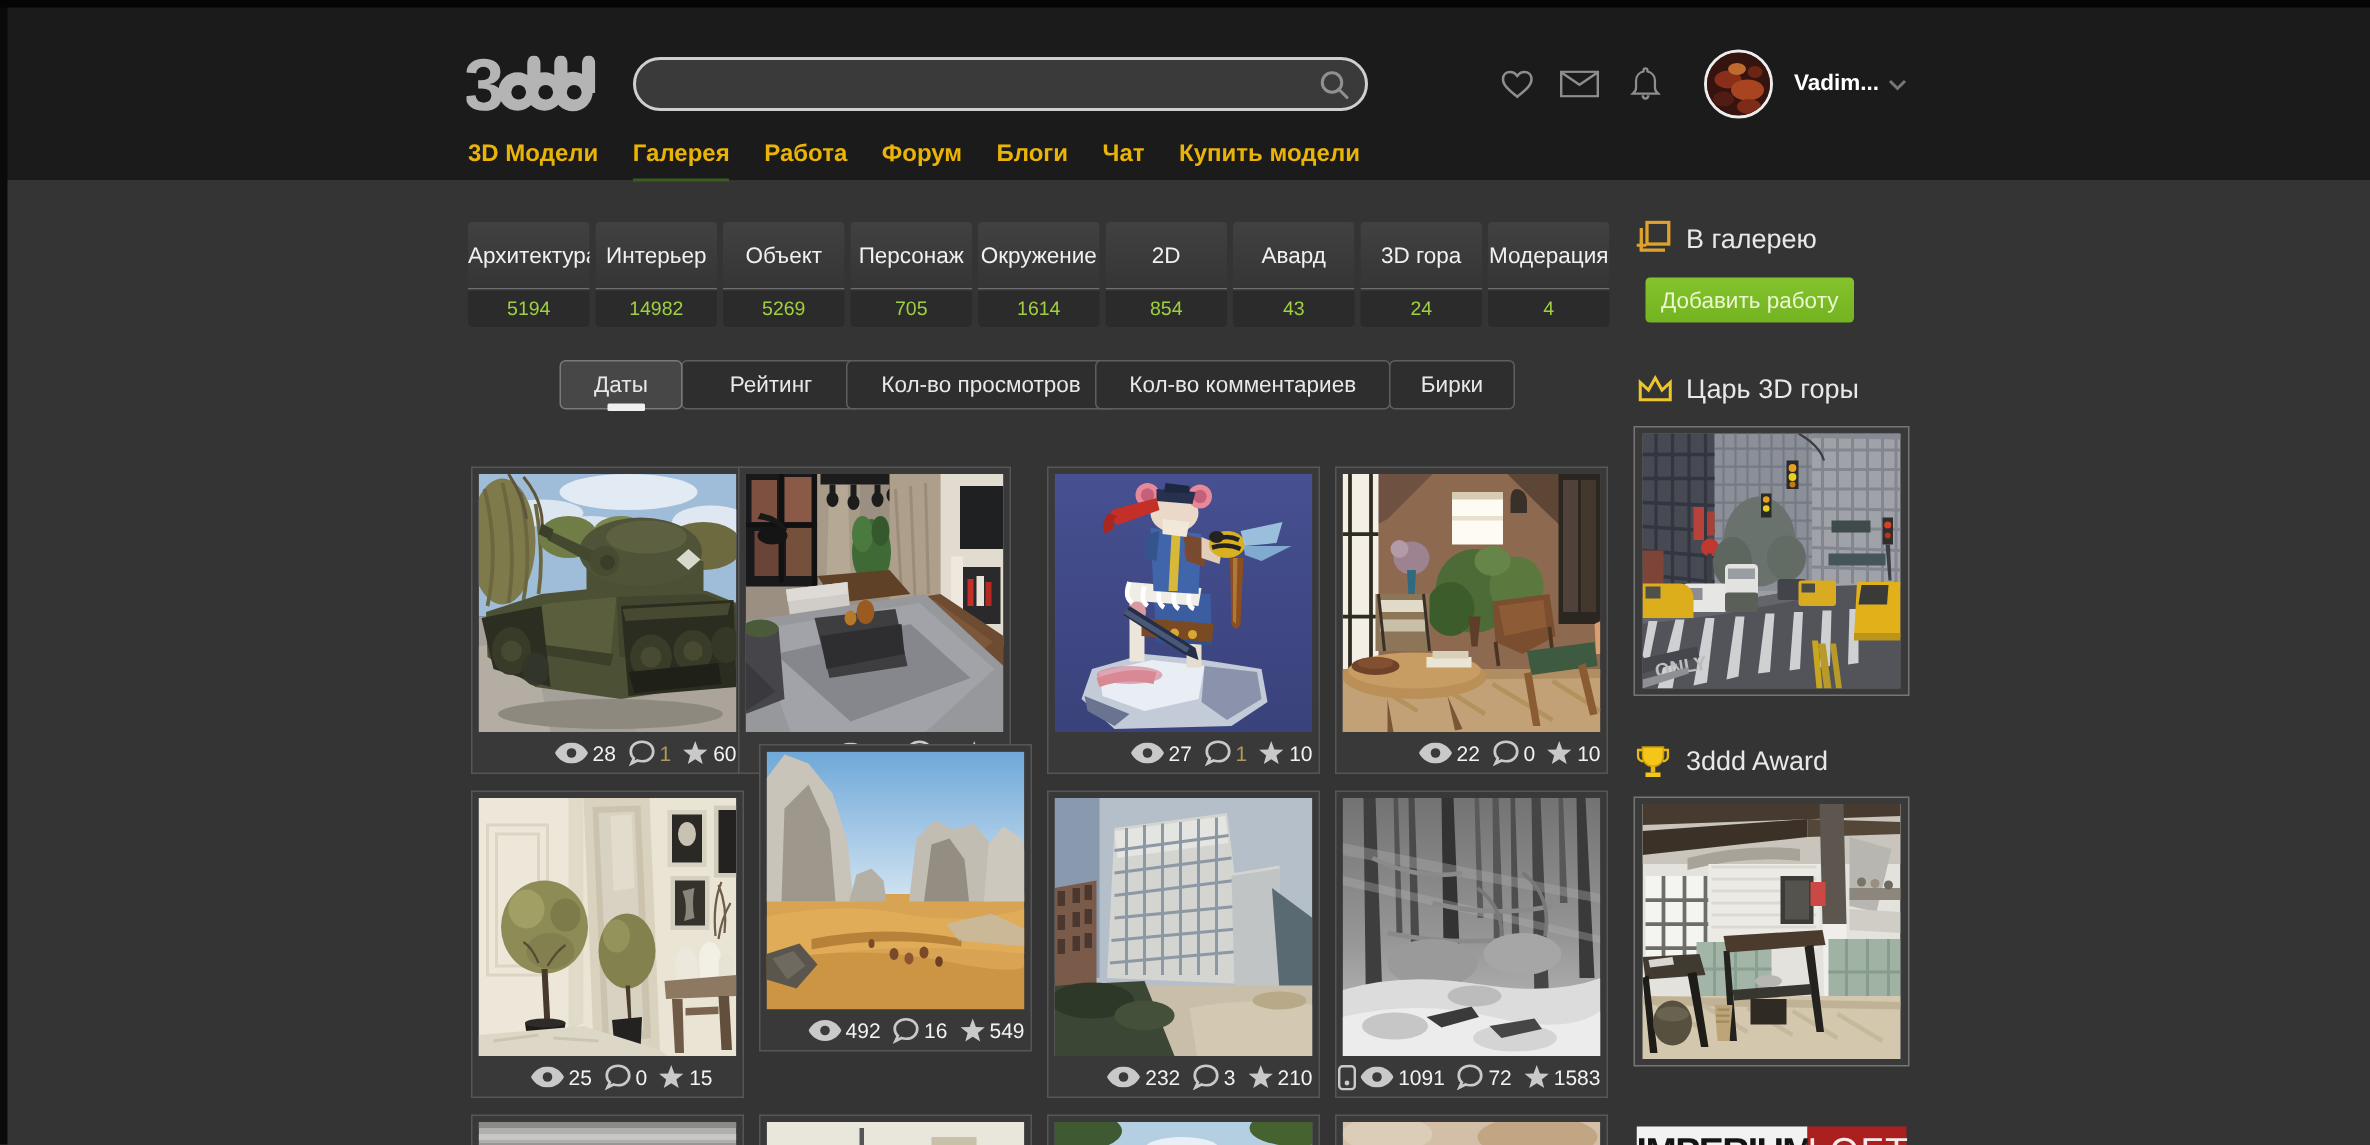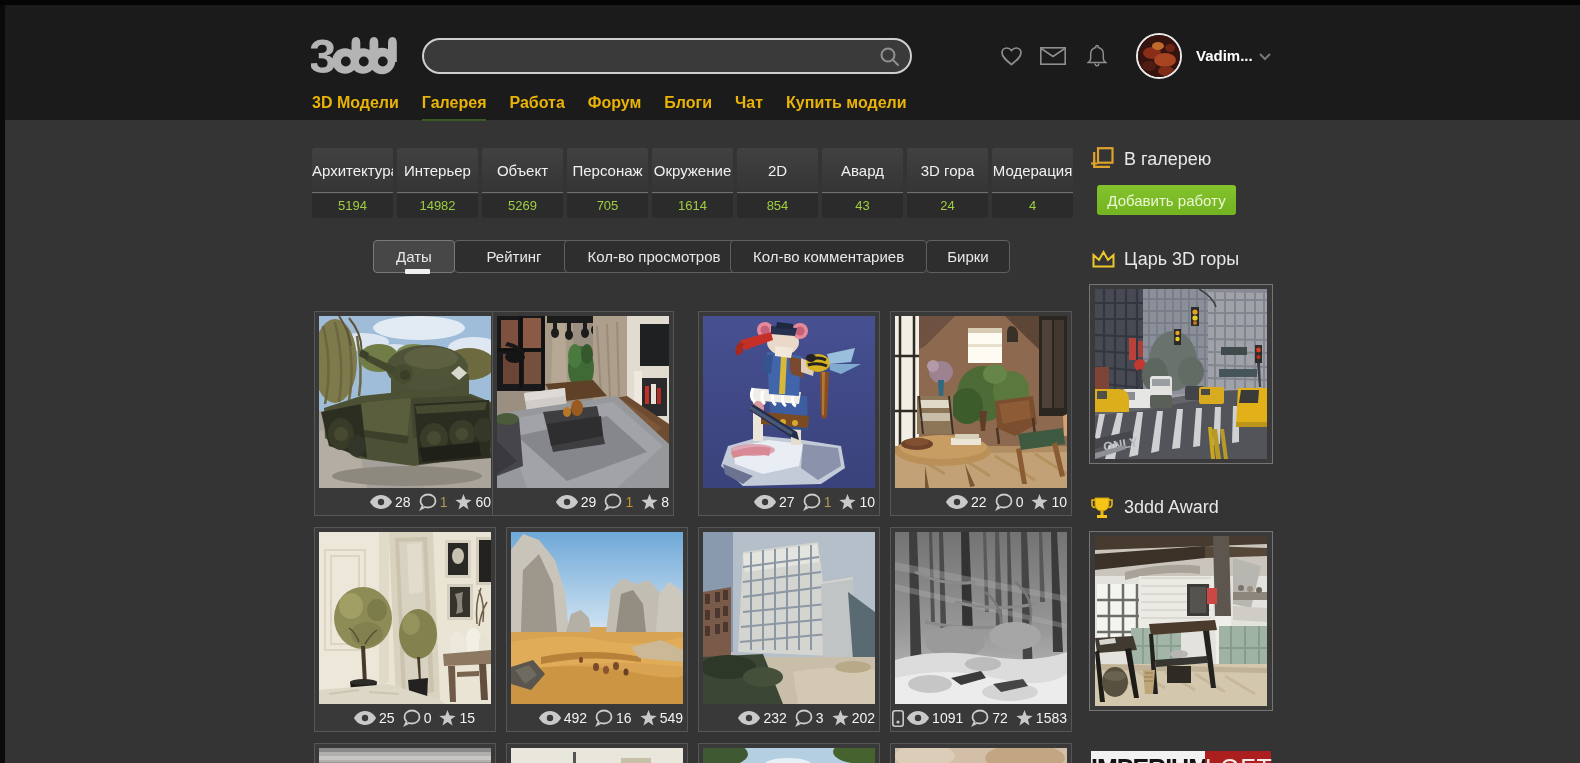--- a/index.html
+++ b/index.html
@@ -440,21 +440,21 @@
         <path d="M9 1.5 C13.4 1.5 16.5 4.4 16.5 8 C16.5 11.6 13.4 14.5 9 14.5 C7.9 14.5 6.9 14.3 6 14 L2 16 L3.6 12.6 C2.3 11.4 1.5 9.8 1.5 8 C1.5 4.4 4.6 1.5 9 1.5 Z" fill="none" stroke="#c9c9c9" stroke-width="1.8"></path>
       </svg>
       <span class="n">0</span>
     <svg width="17" height="16" viewBox="0 0 17 16">
         <path d="M8.5 0 L10.6 5.6 L16.6 5.9 L11.9 9.6 L13.5 15.4 L8.5 12.1 L3.5 15.4 L5.1 9.6 L0.4 5.9 L6.4 5.6 Z" fill="#c9c9c9"></path>
       </svg>
       <span class="n" style="margin-right:16px;">15</span>
   </div>
 </div>
 
-<div class="card" style="left:506px; top:527px;padding-left:48px;">
+<div class="card" style="left:506px; top:496px;padding-left:48px;">
   <div class="img"><svg width="172" height="172" viewBox="0 0 172 172">
     <defs>
           <linearGradient id="dsky" x1="0" y1="0" x2="0" y2="1">
       <stop offset="0" stop-color="#6fa8d8"></stop>
             <stop offset="1" stop-color="#d2e4f2"></stop>
     </linearGradient>
         </defs>
     <rect width="172" height="100" fill="url(#dsky)"></rect>
     <rect y="95" width="172" height="77" fill="#d8a352"></rect>
     <path d="M0 100 L0 18 L12 2 L28 8 L44 28 L54 60 L58 100 Z" fill="#c9c4ba"></path>
@@ -528,21 +528,21 @@
         <circle cx="11" cy="7" r="3.2" fill="#3a3a3a"></circle>
       </svg>
       <span class="n">232</span>
     <svg width="18" height="18" viewBox="0 0 18 18">
         <path d="M9 1.5 C13.4 1.5 16.5 4.4 16.5 8 C16.5 11.6 13.4 14.5 9 14.5 C7.9 14.5 6.9 14.3 6 14 L2 16 L3.6 12.6 C2.3 11.4 1.5 9.8 1.5 8 C1.5 4.4 4.6 1.5 9 1.5 Z" fill="none" stroke="#c9c9c9" stroke-width="1.8"></path>
       </svg>
       <span class="n">3</span>
     <svg width="17" height="16" viewBox="0 0 17 16">
         <path d="M8.5 0 L10.6 5.6 L16.6 5.9 L11.9 9.6 L13.5 15.4 L8.5 12.1 L3.5 15.4 L5.1 9.6 L0.4 5.9 L6.4 5.6 Z" fill="#c9c9c9"></path>
       </svg>
-      <span class="n" style="margin-right:0;">202</span>
+      <span class="n" style="margin-right:0;">210</span>
   </div>
 </div>
 
 <div class="card" style="left:890px; top:527px;">
   <div class="img"><svg width="172" height="172" viewBox="0 0 172 172">
     <defs>
           <linearGradient id="wbg" x1="0" y1="0" x2="0" y2="1">
       <stop offset="0" stop-color="#737373"></stop>
             <stop offset="0.55" stop-color="#969696"></stop>
             <stop offset="1" stop-color="#c4c4c4"></stop>

